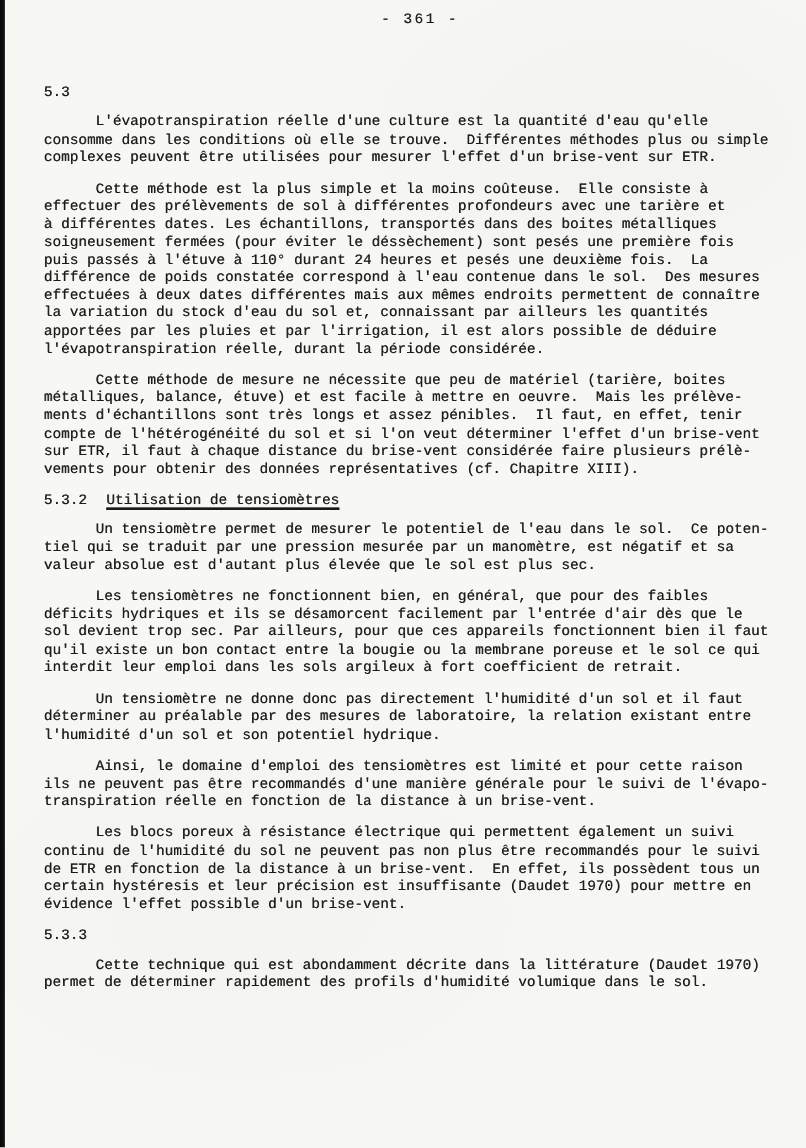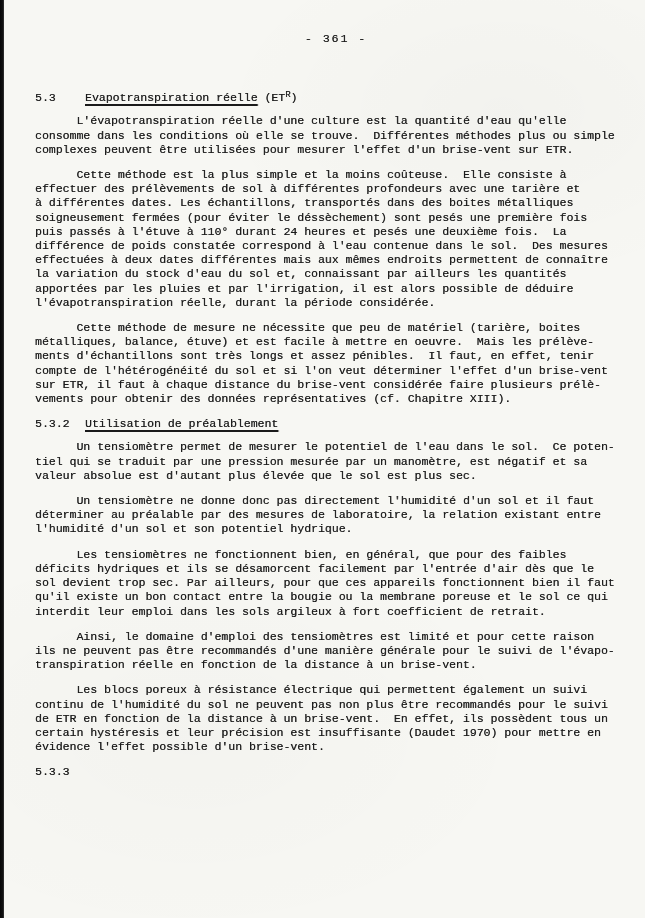--- a/index.html
+++ b/index.html
@@ -15,21 +15,21 @@
     position: relative;
     overflow: hidden;
   }
   .scan-edge {
     position: absolute;
     left: 0; top: 0;
     width: 4px; height: 918px;
     background: linear-gradient(to right, #070707 0%, #111 70%, #3a3a3a 100%);
   }
   .content {
-    padding: 32px 8px 0 35px;
+    padding: 9px 8px 0 35px;
     font-size: 11.5px;
     line-height: 14.2px;
     text-shadow: 0.3px 0 0 rgba(20,20,20,0.65);
   }
   .page-number {
     text-align: center;
     margin: 0 0 45px 0;
     letter-spacing: 2px;
   }
   .sec-heading {
@@ -57,21 +57,20 @@
 
 <div class="scan-edge"></div>
 
 <div class="content">
 
   <div class="page-number">- 361 -</div>
 
   <div class="section">
     <div class="sec-heading">
       <span class="sec-num">5.3</span>
-      <span class="sec-title"><span class="sec-title-underline">Evapotranspiration réelle</span><span> (ET</span><sup>R</sup><span>)</span></span>
     </div>
     <div class="para">      L'évapotranspiration réelle d'une culture est la quantité d'eau qu'elle
 consomme dans les conditions où elle se trouve.  Différentes méthodes plus ou simple
 complexes peuvent être utilisées pour mesurer l'effet d'un brise-vent sur ETR.</div>
   </div>
 
   <div class="section">
     <div class="para">      Cette méthode est la plus simple et la moins coûteuse.  Elle consiste à
 effectuer des prélèvements de sol à différentes profondeurs avec une tarière et
 à différentes dates. Les échantillons, transportés dans des boites métalliques
@@ -86,42 +85,44 @@
 métalliques, balance, étuve) et est facile à mettre en oeuvre.  Mais les prélève-
 ments d'échantillons sont très longs et assez pénibles.  Il faut, en effet, tenir
 compte de l'hétérogénéité du sol et si l'on veut déterminer l'effet d'un brise-vent
 sur ETR, il faut à chaque distance du brise-vent considérée faire plusieurs prélè-
 vements pour obtenir des données représentatives (cf. Chapitre XIII).</div>
   </div>
 
   <div class="section">
     <div class="sec-heading">
       <span class="sec-num">5.3.2</span>
-      <span class="sec-title sec-title-underline">Utilisation de préalablement</span>
+      <span class="sec-title sec-title-underline">Utilisation de tensiomètres</span>
     </div>
     <div class="para">      Un tensiomètre permet de mesurer le potentiel de l'eau dans le sol.  Ce poten-
 tiel qui se traduit par une pression mesurée par un manomètre, est négatif et sa
 valeur absolue est d'autant plus élevée que le sol est plus sec.</div>
-    <div class="para">      Un tensiomètre ne donne donc pas directement l'humidité d'un sol et il faut
-déterminer au préalable par des mesures de laboratoire, la relation existant entre
-l'humidité d'un sol et son potentiel hydrique.</div>
     <div class="para">      Les tensiomètres ne fonctionnent bien, en général, que pour des faibles
 déficits hydriques et ils se désamorcent facilement par l'entrée d'air dès que le
 sol devient trop sec. Par ailleurs, pour que ces appareils fonctionnent bien il faut
 qu'il existe un bon contact entre la bougie ou la membrane poreuse et le sol ce qui
 interdit leur emploi dans les sols argileux à fort coefficient de retrait.</div>
+    <div class="para">      Un tensiomètre ne donne donc pas directement l'humidité d'un sol et il faut
+déterminer au préalable par des mesures de laboratoire, la relation existant entre
+l'humidité d'un sol et son potentiel hydrique.</div>
     <div class="para">      Ainsi, le domaine d'emploi des tensiomètres est limité et pour cette raison
 ils ne peuvent pas être recommandés d'une manière générale pour le suivi de l'évapo-
 transpiration réelle en fonction de la distance à un brise-vent.</div>
     <div class="para">      Les blocs poreux à résistance électrique qui permettent également un suivi
 continu de l'humidité du sol ne peuvent pas non plus être recommandés pour le suivi
 de ETR en fonction de la distance à un brise-vent.  En effet, ils possèdent tous un
 certain hystéresis et leur précision est insuffisante (Daudet 1970) pour mettre en
 évidence l'effet possible d'un brise-vent.</div>
   </div>
 
   <div class="section">
     <div class="sec-heading">
       <span class="sec-num">5.3.3</span>
     </div>
+    <div class="para">      Cette technique qui est abondamment décrite dans la littérature (Daudet 1970)
+permet de déterminer rapidement des profils d'humidité volumique dans le sol.</div>
   </div>
 
 </div>
 
 </body></html>

